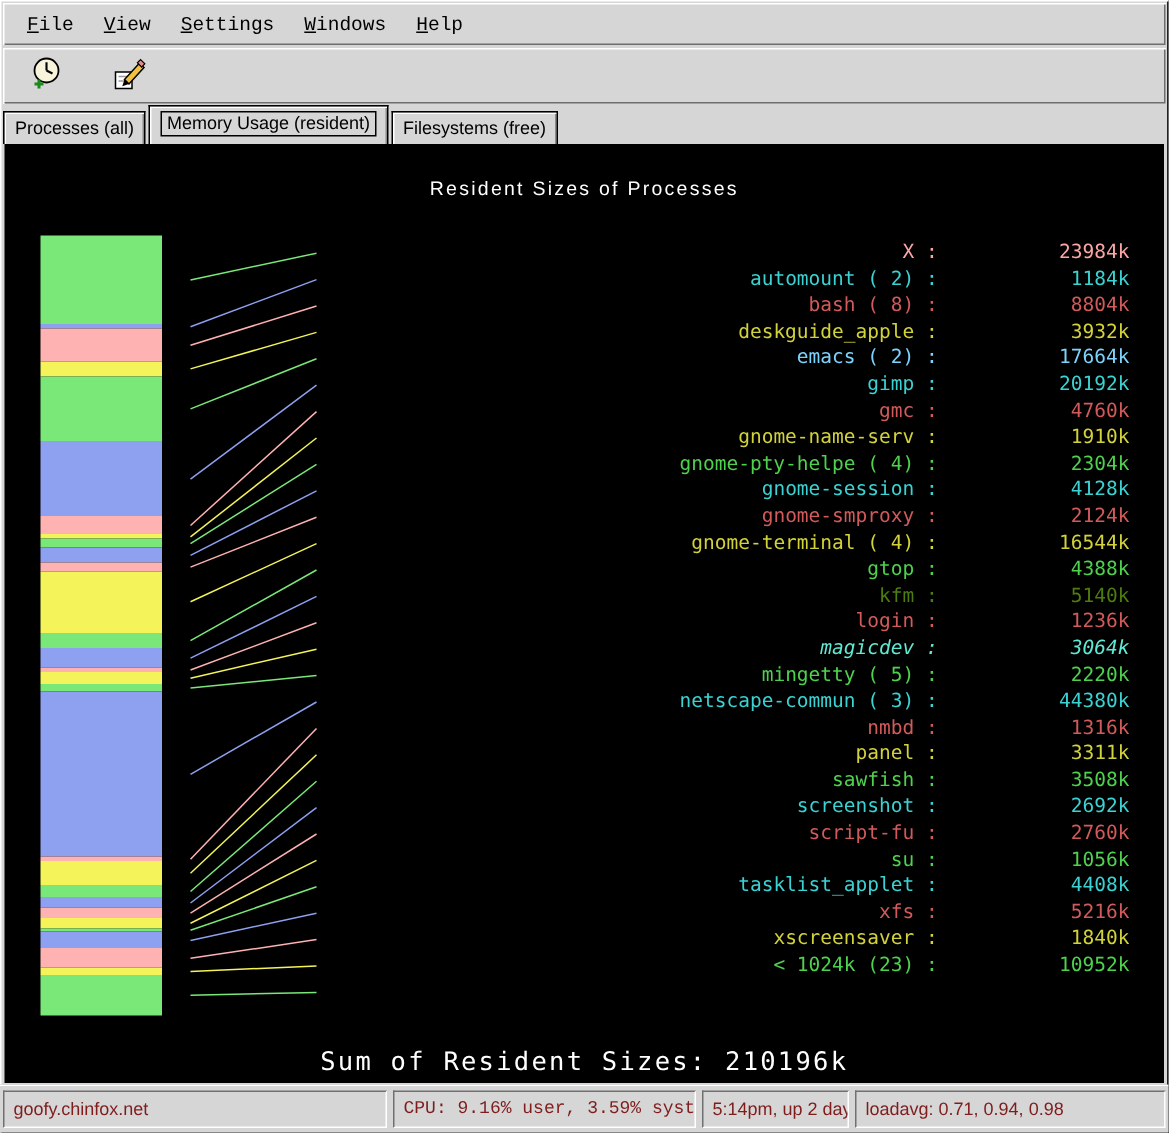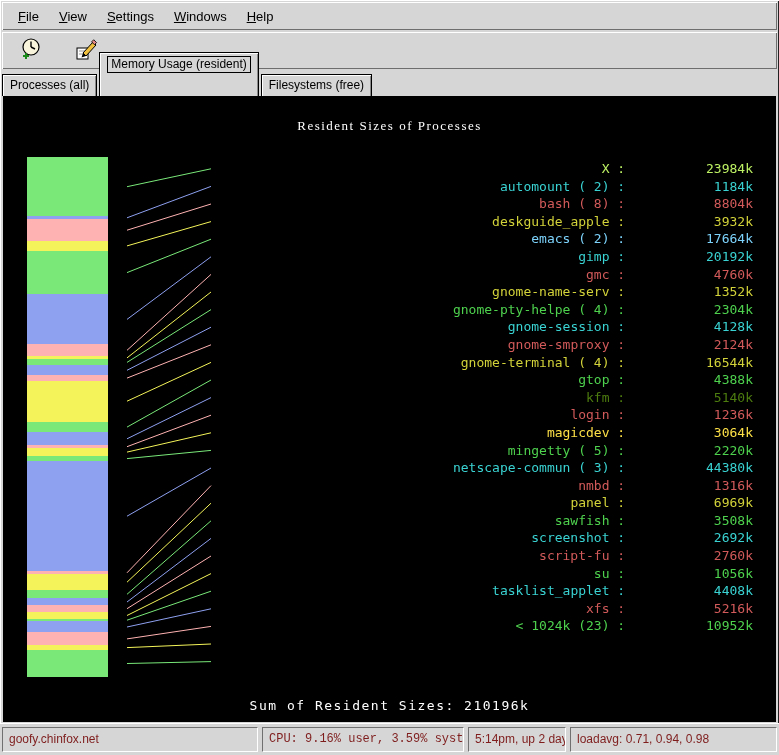--- a/index.html
+++ b/index.html
@@ -5,56 +5,56 @@
   * { margin:0; padding:0; box-sizing:border-box; }
   html,body { width:779px; height:755px; overflow:hidden; }
   body { font-family:"Liberation Sans", sans-serif; background:#d6d6d6; }
 
   .window { position:relative; width:779px; height:755px; background:#d6d6d6;
             box-shadow: inset 1px 1px 0 #ffffff, inset -1px -1px 0 #222222; }
 
   .menubar { position:absolute; left:2px; top:2px; right:2px; height:28px;
              background:#d6d6d6; box-shadow: inset 1px 1px 0 #ffffff, inset -1px -1px 0 #6e6e6e;
              display:flex; align-items:center; padding:0 6px; }
-  .menu-item { padding:3px 10px; font-size:13px; color:#000; cursor:default; }
+  .menu-item { padding:3px 10px; font-size:13px; color:#000; cursor:default;font-family:Liberation Mono, monospace; }
   .menu-item u { text-decoration:underline; }
 
   .toolbar { position:absolute; left:2px; top:32px; right:2px; height:37px;
              background:#d6d6d6; box-shadow: inset 1px 1px 0 #ffffff, inset -1px -1px 0 #6e6e6e;
              display:flex; align-items:center; padding:0 12px; gap:22px; }
   .tool-btn { width:34px; height:30px; display:flex; align-items:center; justify-content:center;
               background:transparent; border:none; }
 
   .tabbar { position:absolute; left:2px; top:70px; right:2px; height:26px;
             display:flex; align-items:flex-end; }
   .tab { height:22px; background:#d6d6d6; border:1px solid #000; border-bottom:none;
          box-shadow: inset 1px 1px 0 #ffffff, inset -1px 0 0 #8a8a8a;
          padding:3px 7px 0; font-size:12px; margin-right:2px; white-space:nowrap; color:#000; }
-  .tab.active { height:44px; padding-top:4px; }
+  .tab.active { height:26px; padding-top:4px; }
   .tab.active .tab-label { border:1px solid #000; padding:0 3px 1px; }
 
   .content { position:absolute; left:3px; top:96px; right:3px; bottom:33px; background:#000; }
 
   .chart-title { position:absolute; top:22px; left:0; right:0; text-align:center; color:#ffffff;
-                 font-family:Liberation Serif, serif; font-size:13px; letter-spacing:1.5px; }
+                 font-family:Liberation Sans, sans-serif; font-size:13px; letter-spacing:1.5px; }
 
   .bar { position:absolute; left:24px; top:61px; width:81px; height:520px;
          display:flex; flex-direction:column; }
   .bar-seg { width:100%; }
 
   .lines { position:absolute; left:123px; top:55px; }
 
   .rows { position:absolute; top:64px; right:23px;
           font-family:"DejaVu Sans Mono", monospace; font-size:13px; }
   .prow { height:17.6px; line-height:17.6px; white-space:pre; }
   .prow .lbl { display:inline-block; width:170px; text-align:right; }
   .prow .val { display:inline-block; width:120px; text-align:right; }
 
   .sum { position:absolute; top:602px; left:0; right:0; text-align:center; color:#ffffff;
-         font-family:"DejaVu Sans Mono", monospace; font-size:13px; letter-spacing:1.5px; }
+         font-family:"DejaVu Sans Mono", monospace; font-size:17px; letter-spacing:1.5px; }
 
   .statusbar { position:absolute; left:0; right:0; bottom:0; height:32px; background:#d6d6d6;
                display:flex; align-items:center; padding:0 2px; gap:4px;
                box-shadow: inset 0 1px 0 #ffffff; }
   .status-panel { height:25px; border:1px solid; border-color:#707070 #ffffff #ffffff #707070;
                   display:flex; align-items:center; padding:0 6px; font-size:12px; color:#7f1d1d;
                   overflow:hidden; white-space:nowrap; }
   .sp-host { width:256px; }
   .sp-cpu  { width:202px;font-family:Liberation Mono, monospace; }
   .sp-time { width:98px; }
@@ -163,46 +163,47 @@
         <line x1="1" y1="451.0" x2="85" y2="387.4" stroke="#8ea0f0" stroke-width="1"></line>
         <line x1="1" y1="457.7" x2="85" y2="405.0" stroke="#ffb2b2" stroke-width="1"></line>
         <line x1="1" y1="464.5" x2="85" y2="422.6" stroke="#f4f45a" stroke-width="1"></line>
         <line x1="1" y1="469.2" x2="85" y2="440.2" stroke="#79e879" stroke-width="1"></line>
         <line x1="1" y1="476.0" x2="85" y2="457.8" stroke="#8ea0f0" stroke-width="1"></line>
         <line x1="1" y1="487.9" x2="85" y2="475.4" stroke="#ffb2b2" stroke-width="1"></line>
         <line x1="1" y1="496.6" x2="85" y2="493.0" stroke="#f4f45a" stroke-width="1"></line>
         <line x1="1" y1="512.5" x2="85" y2="510.6" stroke="#79e879" stroke-width="1"></line>
       </svg>
     <div class="rows">
-        <div class="prow" style="color: #bef264;"><span class="lbl">X</span><span> : </span><span class="val">23984k</span></div>
+        <div class="prow" style="color: #fca5a5;"><span class="lbl">X</span><span> : </span><span class="val">23984k</span></div>
         <div class="prow" style="color: rgb(58, 210, 210);"><span class="lbl">automount ( 2)</span><span> : </span><span class="val">1184k</span></div>
         <div class="prow" style="color: rgb(210, 90, 90);"><span class="lbl">bash ( 8)</span><span> : </span><span class="val">8804k</span></div>
         <div class="prow" style="color: rgb(210, 210, 58);"><span class="lbl">deskguide_apple</span><span> : </span><span class="val">3932k</span></div>
         <div class="prow" style="color: #7dd3fc;"><span class="lbl">emacs ( 2)</span><span> : </span><span class="val">17664k</span></div>
         <div class="prow" style="color: rgb(58, 210, 210);"><span class="lbl">gimp</span><span> : </span><span class="val">20192k</span></div>
         <div class="prow" style="color: rgb(210, 90, 90);"><span class="lbl">gmc</span><span> : </span><span class="val">4760k</span></div>
-        <div class="prow" style="color: rgb(210, 210, 58);"><span class="lbl">gnome-name-serv</span><span> : </span><span class="val">1352k</span></div>
+        <div class="prow" style="color: rgb(210, 210, 58);"><span class="lbl">gnome-name-serv</span><span> : </span><span class="val">1910k</span></div>
         <div class="prow" style="color: rgb(78, 210, 78);"><span class="lbl">gnome-pty-helpe ( 4)</span><span> : </span><span class="val">2304k</span></div>
         <div class="prow" style="color: rgb(58, 210, 210);"><span class="lbl">gnome-session</span><span> : </span><span class="val">4128k</span></div>
         <div class="prow" style="color: rgb(210, 90, 90);"><span class="lbl">gnome-smproxy</span><span> : </span><span class="val">2124k</span></div>
         <div class="prow" style="color: rgb(210, 210, 58);"><span class="lbl">gnome-terminal ( 4)</span><span> : </span><span class="val">16544k</span></div>
         <div class="prow" style="color: rgb(78, 210, 78);"><span class="lbl">gtop</span><span> : </span><span class="val">4388k</span></div>
         <div class="prow" style="color: #4d7c0f;"><span class="lbl">kfm</span><span> : </span><span class="val">5140k</span></div>
         <div class="prow" style="color: rgb(210, 90, 90);"><span class="lbl">login</span><span> : </span><span class="val">1236k</span></div>
-        <div class="prow" style="color: #fde047;"><span class="lbl">magicdev</span><span> : </span><span class="val">3064k</span></div>
+        <div class="prow" style="color: #5eead4; font-style: italic;"><span class="lbl">magicdev</span><span> : </span><span class="val">3064k</span></div>
         <div class="prow" style="color: rgb(78, 210, 78);"><span class="lbl">mingetty ( 5)</span><span> : </span><span class="val">2220k</span></div>
         <div class="prow" style="color: rgb(58, 210, 210);"><span class="lbl">netscape-commun ( 3)</span><span> : </span><span class="val">44380k</span></div>
         <div class="prow" style="color: rgb(210, 90, 90);"><span class="lbl">nmbd</span><span> : </span><span class="val">1316k</span></div>
-        <div class="prow" style="color: rgb(210, 210, 58);"><span class="lbl">panel</span><span> : </span><span class="val">6969k</span></div>
+        <div class="prow" style="color: rgb(210, 210, 58);"><span class="lbl">panel</span><span> : </span><span class="val">3311k</span></div>
         <div class="prow" style="color: rgb(78, 210, 78);"><span class="lbl">sawfish</span><span> : </span><span class="val">3508k</span></div>
         <div class="prow" style="color: rgb(58, 210, 210);"><span class="lbl">screenshot</span><span> : </span><span class="val">2692k</span></div>
         <div class="prow" style="color: rgb(210, 90, 90);"><span class="lbl">script-fu</span><span> : </span><span class="val">2760k</span></div>
         <div class="prow" style="color: rgb(78, 210, 78);"><span class="lbl">su</span><span> : </span><span class="val">1056k</span></div>
         <div class="prow" style="color: rgb(58, 210, 210);"><span class="lbl">tasklist_applet</span><span> : </span><span class="val">4408k</span></div>
         <div class="prow" style="color: rgb(210, 90, 90);"><span class="lbl">xfs</span><span> : </span><span class="val">5216k</span></div>
+        <div class="prow" style="color: rgb(210, 210, 58);"><span class="lbl">xscreensaver</span><span> : </span><span class="val">1840k</span></div>
         <div class="prow" style="color: rgb(78, 210, 78);"><span class="lbl">&lt; 1024k (23)</span><span> : </span><span class="val">10952k</span></div>
       </div>
     <div class="sum">Sum of Resident Sizes: 210196k</div>
   </div>
 
   <div class="statusbar">
     <div class="status-panel sp-host">goofy.chinfox.net</div>
     <div class="status-panel sp-cpu">CPU:  9.16% user,  3.59% system</div>
     <div class="status-panel sp-time">5:14pm, up 2 days</div>
     <div class="status-panel sp-load">loadavg: 0.71, 0.94, 0.98</div>

